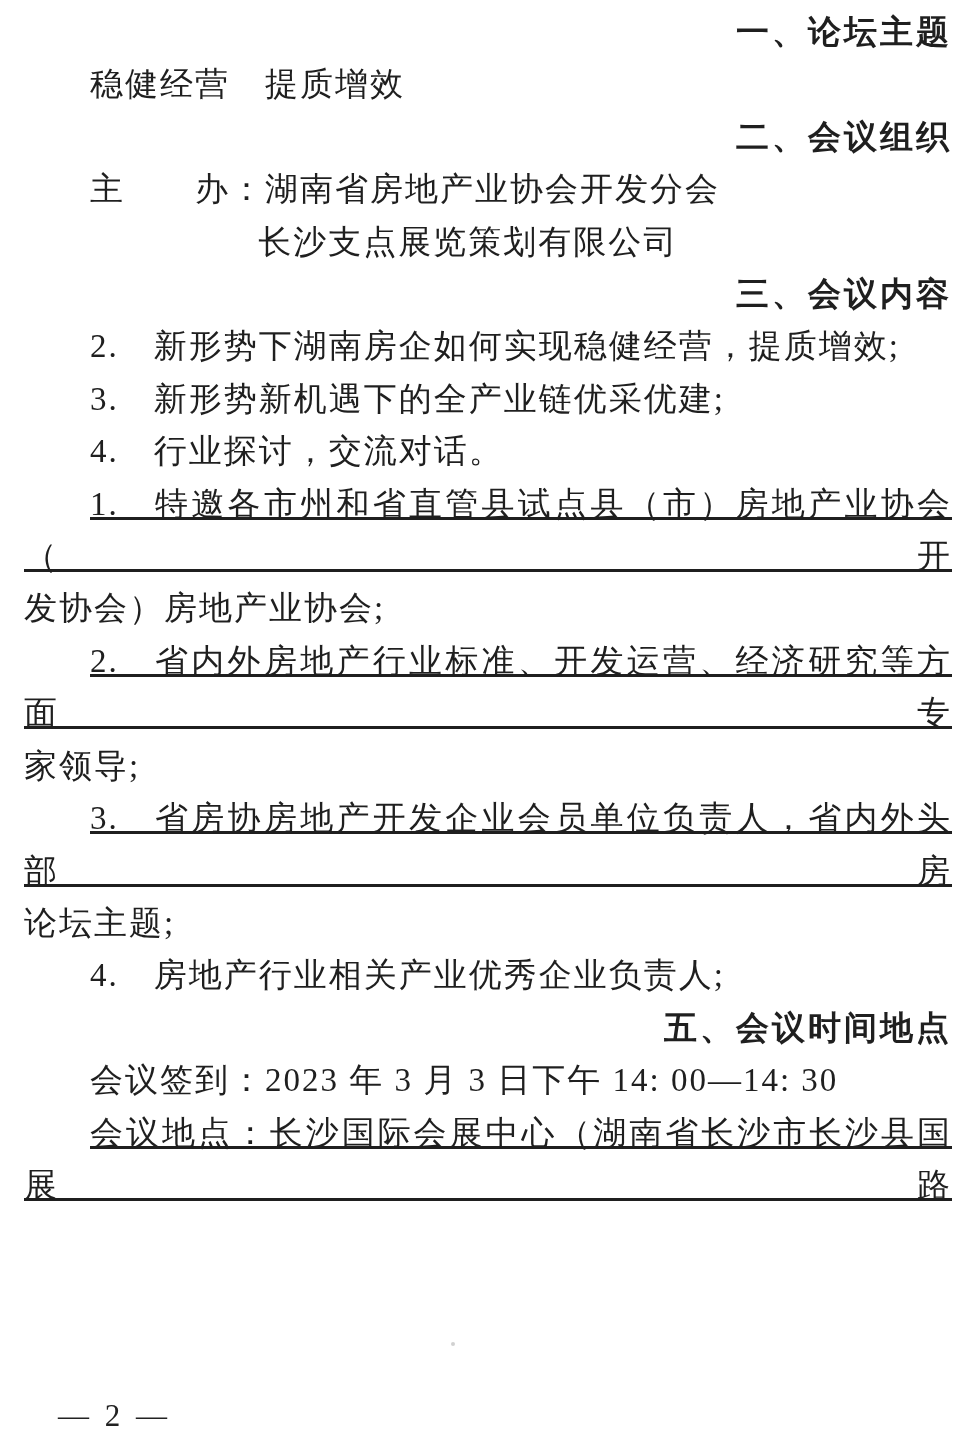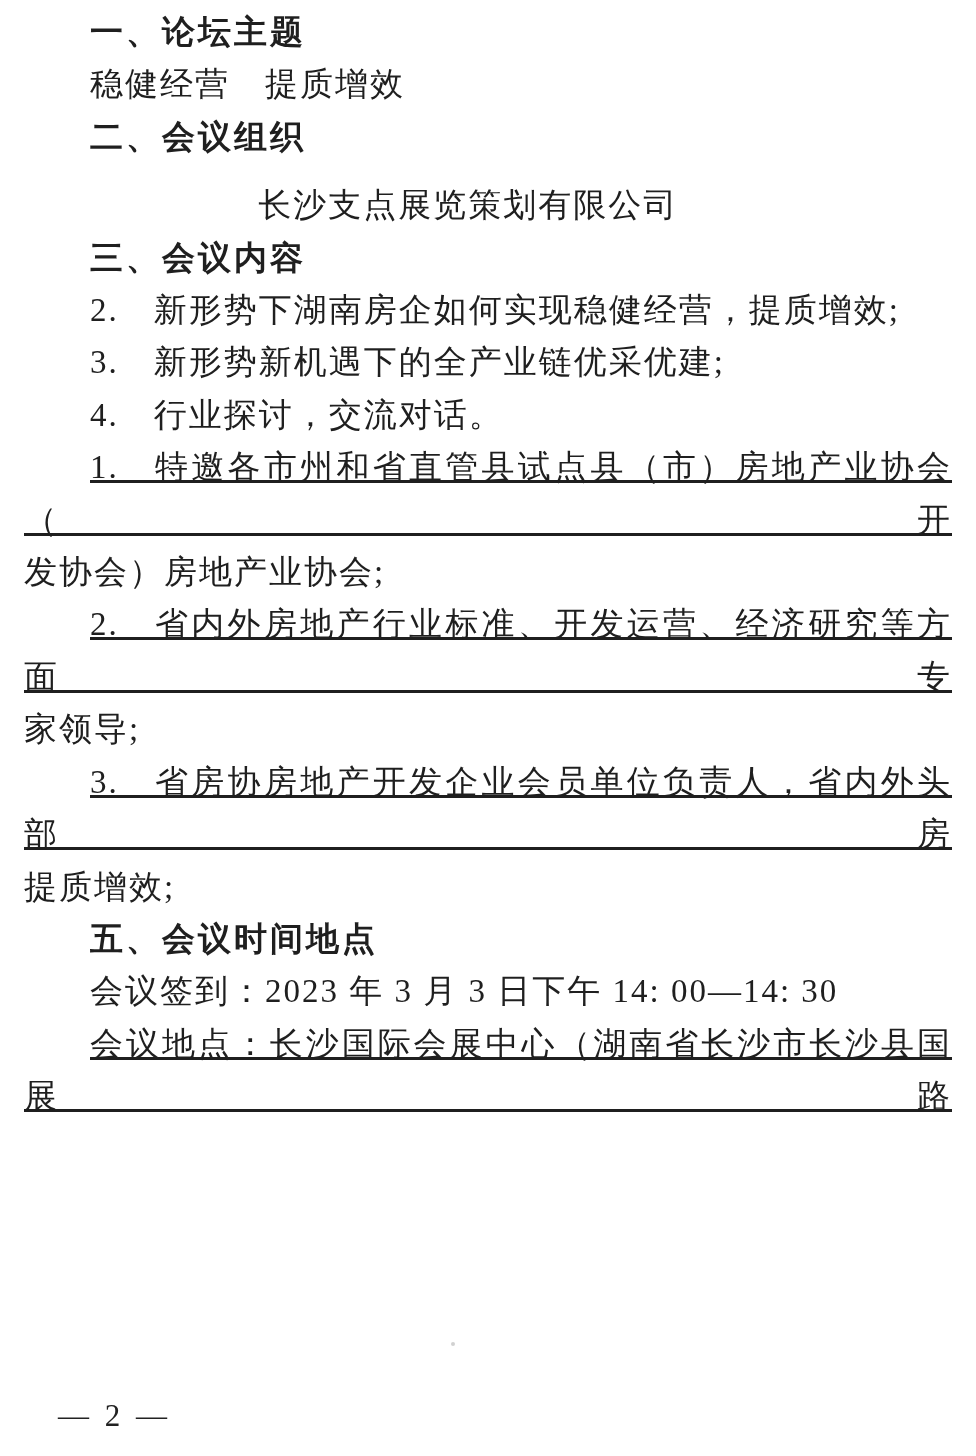--- a/index.html
+++ b/index.html
@@ -22,25 +22,26 @@
     line-height:52.4px;
     letter-spacing:2px;
     white-space:pre-wrap;
     text-align:left;
   }
   
   .h{
     font-family:"Liberation Sans","DejaVu Sans",sans-serif;
     font-weight:700;
     letter-spacing:3px;
+    text-align:right;
   }
   
   .ind{ text-indent:2em; }
   
-  .host2{ text-indent:7.1em;margin-top:16px; }
+  .host2{ text-indent:7.1em; }
   
   .fill{
     text-align:justify;
     text-align-last:justify;
     text-decoration:underline;
   }
   .footer{
     position:absolute;
     left:58px;
     top:1398px;
@@ -60,31 +61,33 @@
   }
 </style>
 </head>
 <body>
 
 <div class="page">
 
   <div class="ln h ind">一、论坛主题</div>
   <div class="ln ind">稳健经营　提质增效</div>
   <div class="ln h ind">二、会议组织</div>
+  <div class="ln ind">主　　办：湖南省房地产业协会开发分会</div>
   <div class="ln host2">长沙支点展览策划有限公司</div>
   <div class="ln h ind">三、会议内容</div>
   <div class="ln ind">2. 新形势下湖南房企如何实现稳健经营，提质增效;</div>
   <div class="ln ind">3. 新形势新机遇下的全产业链优采优建;</div>
   <div class="ln ind">4. 行业探讨，交流对话。</div>
   <div class="ln ind fill">1. 特邀各市州和省直管县试点县（市）房地产业协会（开</div>
   <div class="ln">发协会）房地产业协会;</div>
   <div class="ln ind fill">2. 省内外房地产行业标准、开发运营、经济研究等方面专</div>
   <div class="ln">家领导;</div>
   <div class="ln ind fill">3. 省房协房地产开发企业会员单位负责人，省内外头部房</div>
-  <div class="ln">提质增效;</div>
+  <div class="ln">论坛主题;</div>
+  <div class="ln ind">4. 房地产行业相关产业优秀企业负责人;</div>
   <div class="ln h ind">五、会议时间地点</div>
   <div class="ln ind">会议签到：2023 年 3 月 3 日下午 14: 00—14: 30</div>
   <div class="ln ind fill">会议地点：长沙国际会展中心（湖南省长沙市长沙县国展路</div>
 
   <div class="speck"></div>
 
   <div class="footer">— 2 —</div>
 </div>
 
 </body></html>

